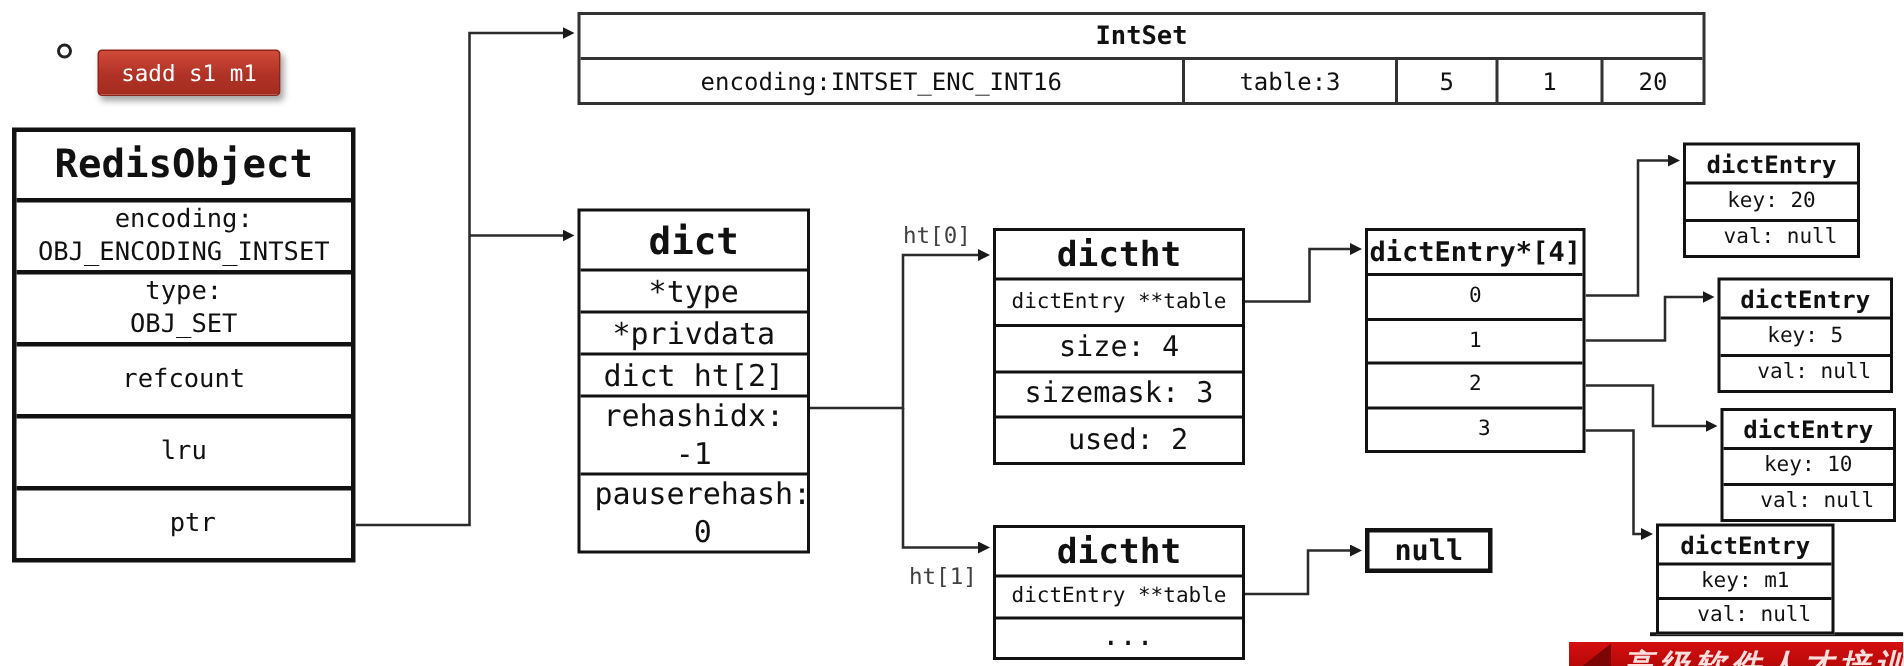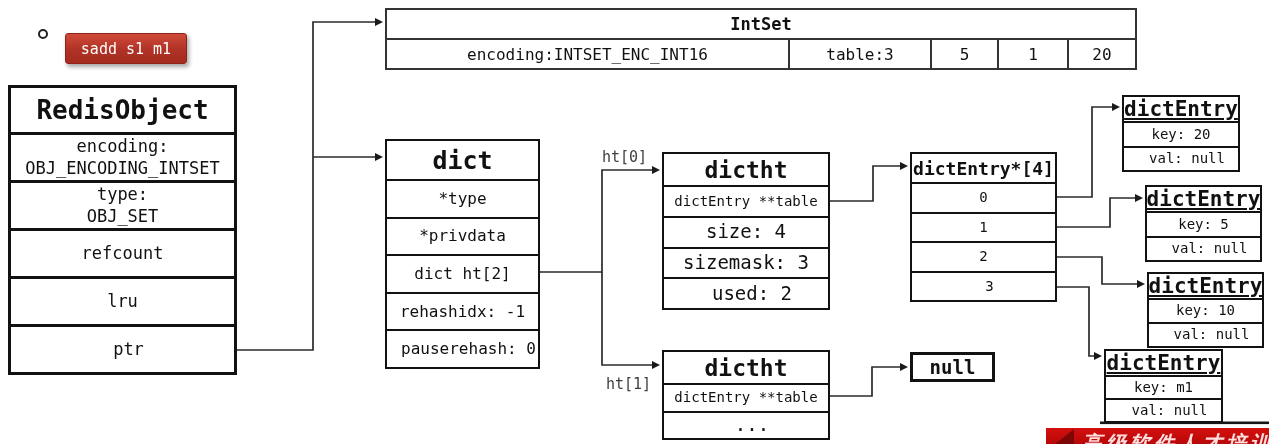--- a/index.html
+++ b/index.html
@@ -38,42 +38,42 @@
     display:flex; align-items:center; justify-content:center;
     font-size:16px; border-right:2px solid #333; box-sizing:border-box;
   }
   .intset-cells .cell:last-child { border-right:none; }
   .cell.c0 { width:403px; } .cell.c1 { width:142px; }
   .cell.c2 { width:67px; } .cell.c3 { width:70px; } .cell.c4 { flex:1; }
 
   
   #dict { left:385px; top:139px; width:155px; height:230px; }
   #dict .box-title { height:38px; font-size:25px; }
-  #dict .row { flex:1; font-size:16px; }
+  #dict .row { flex:1; font-size:20px; }
 
   
   #dictht0 { left:662px; top:152px; width:168px; height:158px; }
   #dictht1 { left:662px; top:350px; width:168px; height:90px; }
   .dictht .box-title { height:31px; font-size:23px; }
   .dictht .row { flex:1; font-size:19px; }
   .dictht .row.tight { font-size:14px; }
 
   
   #entryarr { left:910px; top:152px; width:147px; height:150px; border-width:2px; }
   #entryarr .box-title { height:28px; font-size:18px; }
   #entryarr .row { flex:1; font-size:14px; }
 
   
   #nullbox { left:910px; top:352px; width:85px; height:30px; border-width:3px;
     align-items:center; justify-content:center; flex-direction:row;
     font-weight:bold; font-size:19px; }
 
   
   .entry { width:118px; height:77px; border-width:2px; }
-  .entry .box-title { height:24px; font-size:21px;text-decoration:underline; }
+  .entry .box-title { height:24px; font-size:16px; }
   .entry .row { flex:1; font-size:14px; }
   #e0 { left:1122px; top:95px; }
   #e1 { left:1145px; top:185px; width:117px; }
   #e2 { left:1147px; top:272px; width:117px; height:76px; }
   #e3 { left:1104px; top:349px; width:119px; height:74px; }
 
   
   .ptr-label { position:absolute; font-size:15px; color:#404040; z-index:2; }
   #ht0-label { left:602px; top:148px; }
   #ht1-label { left:606px; top:375px; }

